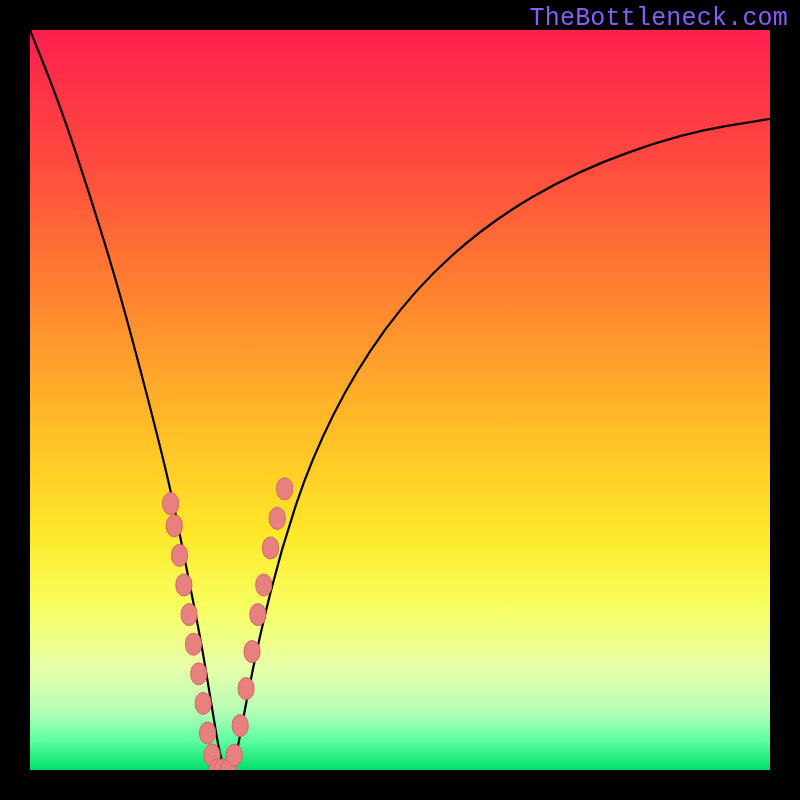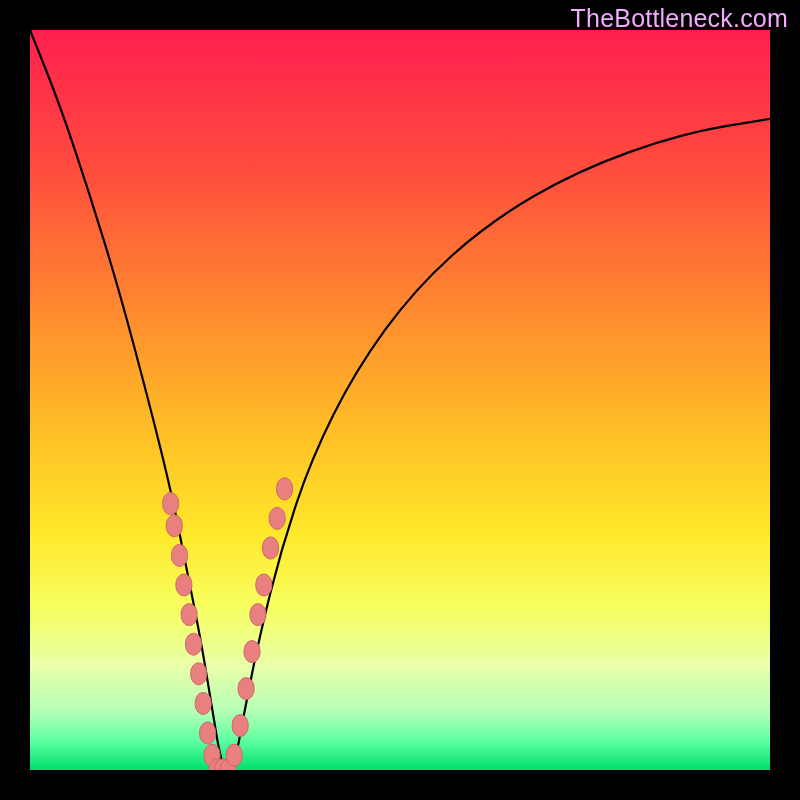--- a/index.html
+++ b/index.html
@@ -31,25 +31,26 @@
     position: absolute;
     left: 0;
     top: 0;
     width: 100%;
     height: 100%;
   }
   .watermark {
     position: absolute;
     top: 4px;
     right: 12px;
-    color: #f0abfc;
+    color: #8b5cf6;
     font-size: 25px;
     font-weight: 400;
     letter-spacing: 0.2px;
     z-index: 20;
+    font-family: Liberation Mono, monospace;
   }
   svg.overlay {
     position: absolute;
     left: 0;
     top: 0;
     width: 100%;
     height: 100%;
     z-index: 10;
   }
   .curve {

